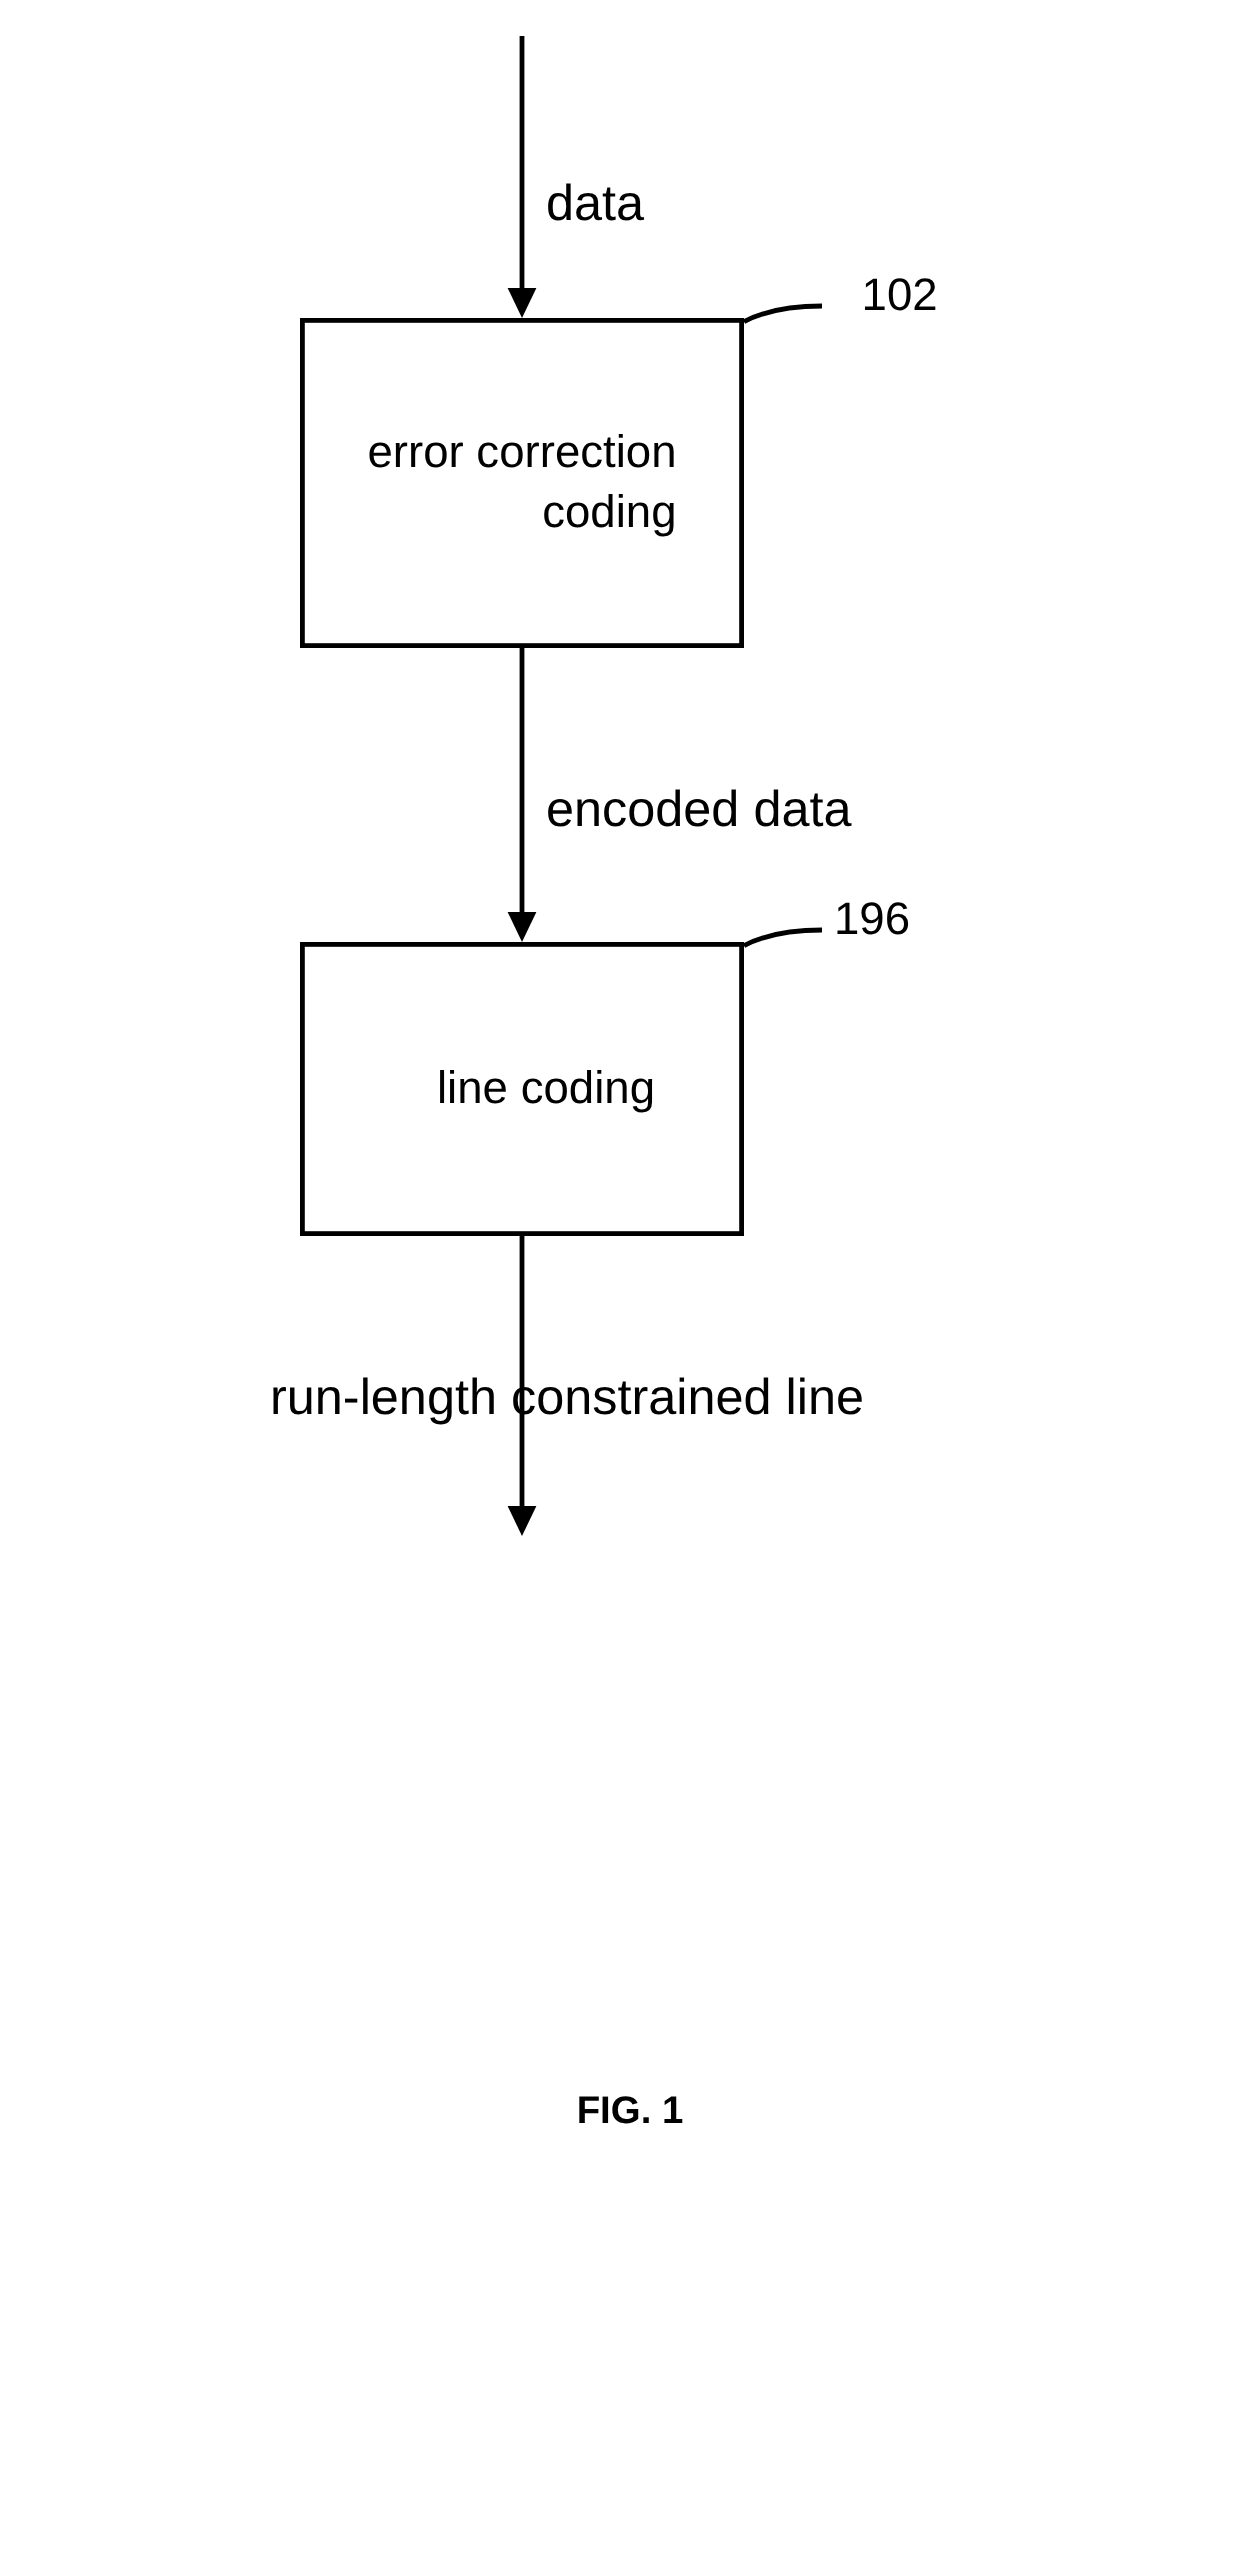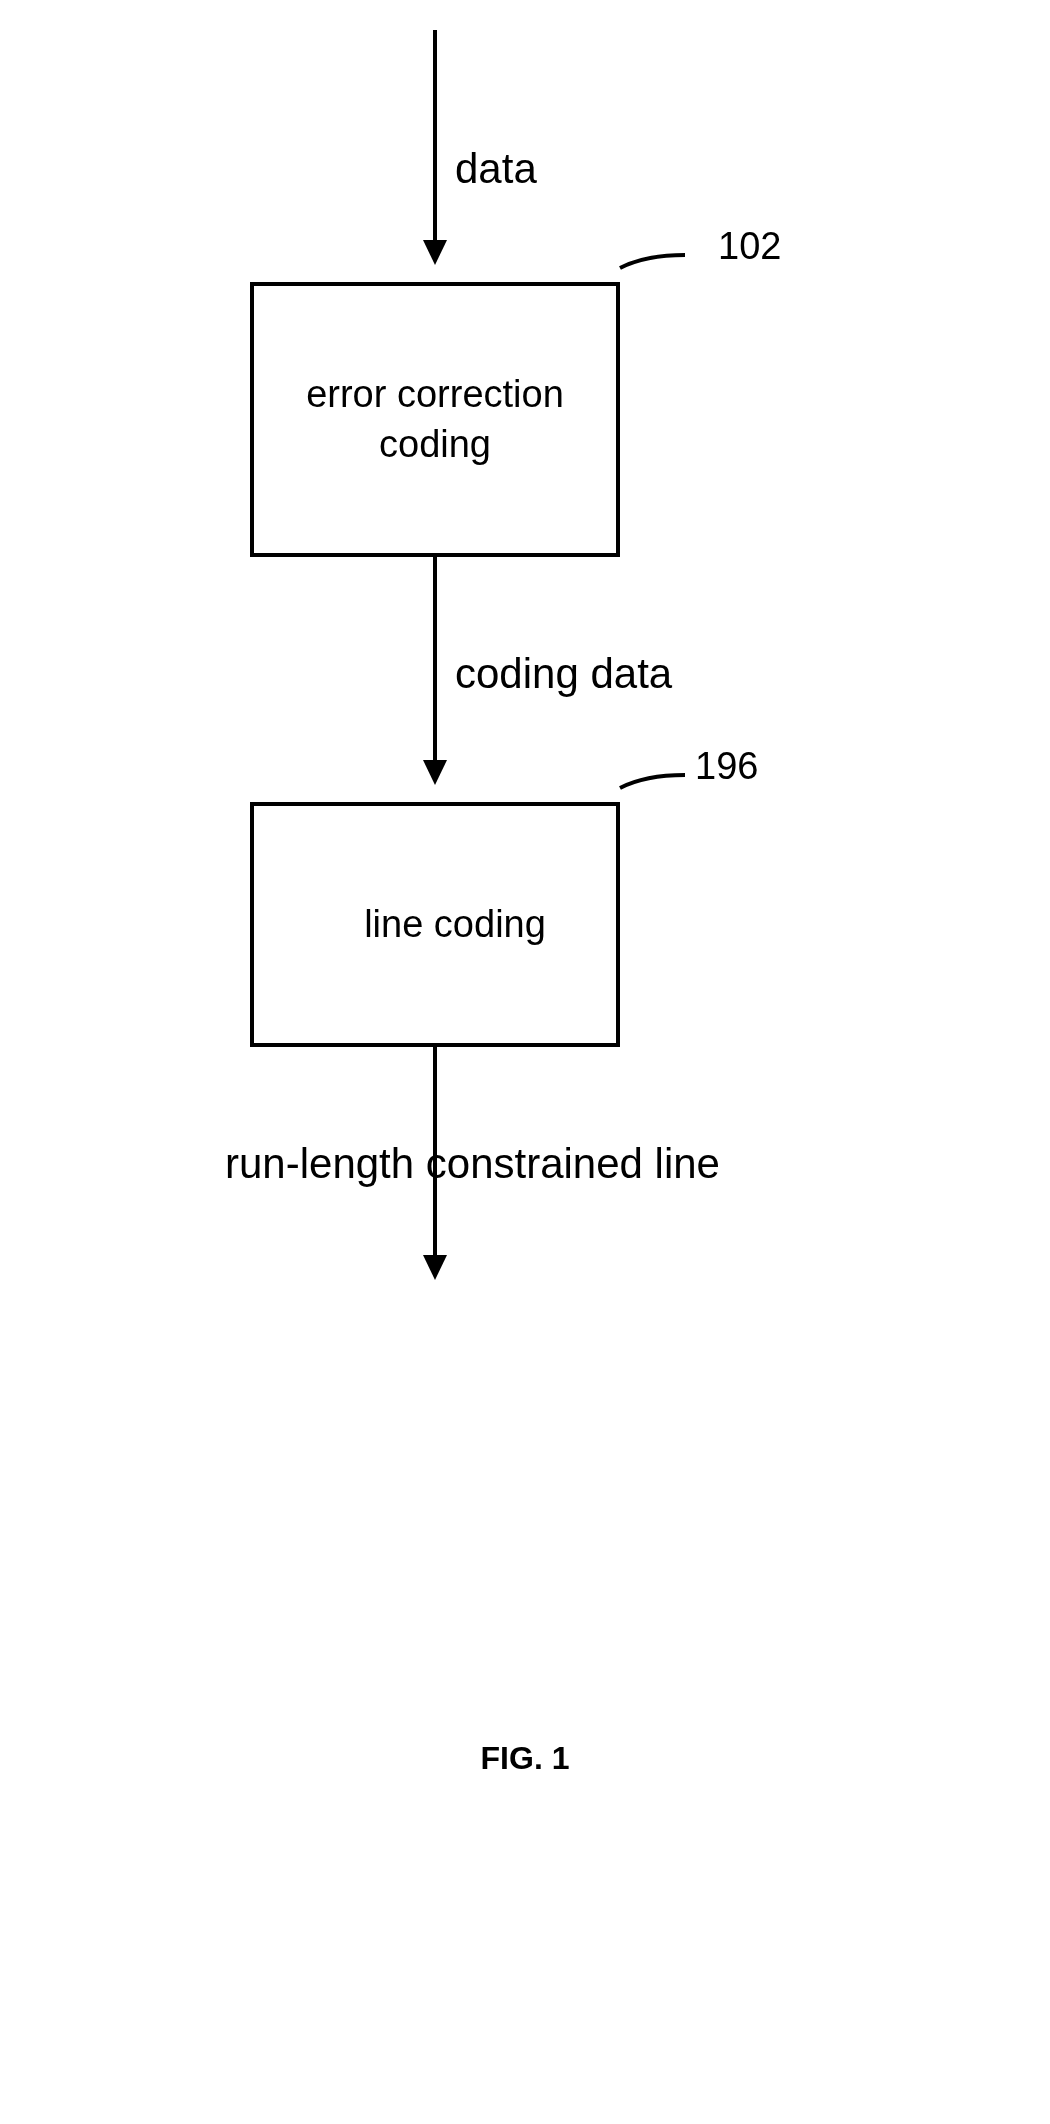--- a/index.html
+++ b/index.html
@@ -34,22 +34,21 @@
       fill: black;
     }
     
     .box {
       position: absolute;
       background: white;
       border: 4px solid black;
       display: flex;
       align-items: center;
       justify-content: center;
-      text-align: center;
-      margin-top: 17px;
+      text-align: right;
     }
     
     .box-text {
       font-size: 38px;
       line-height: 1.3;
     }
     
     .label {
       position: absolute;
       font-size: 42px;
@@ -105,21 +104,21 @@
 
   <div class="label" style="left: 280px; top: 115px;">data</div>
 
   <div class="box" style="left: 75px; top: 235px; width: 370px; height: 275px;">
     <div class="box-text" style="white-space: pre-line;">error correction
 coding</div>
   </div>
 
   <div class="callout-label" style="left: 520px; top: 195px; margin-left: 23px;">102</div>
 
-  <div class="label" style="left: 280px; top: 620px;">coding data</div>
+  <div class="label" style="left: 280px; top: 620px;">encoded data</div>
 
   <div class="box" style="left: 75px; top: 755px; width: 370px; height: 245px; padding-left: 40px;">
     <div class="box-text">line coding</div>
   </div>
 
   <div class="callout-label" style="left: 520px; top: 715px;">196</div>
 
   <div class="label" style="left: 50px; top: 1110px;">run-length constrained line</div>
 
 </div>

